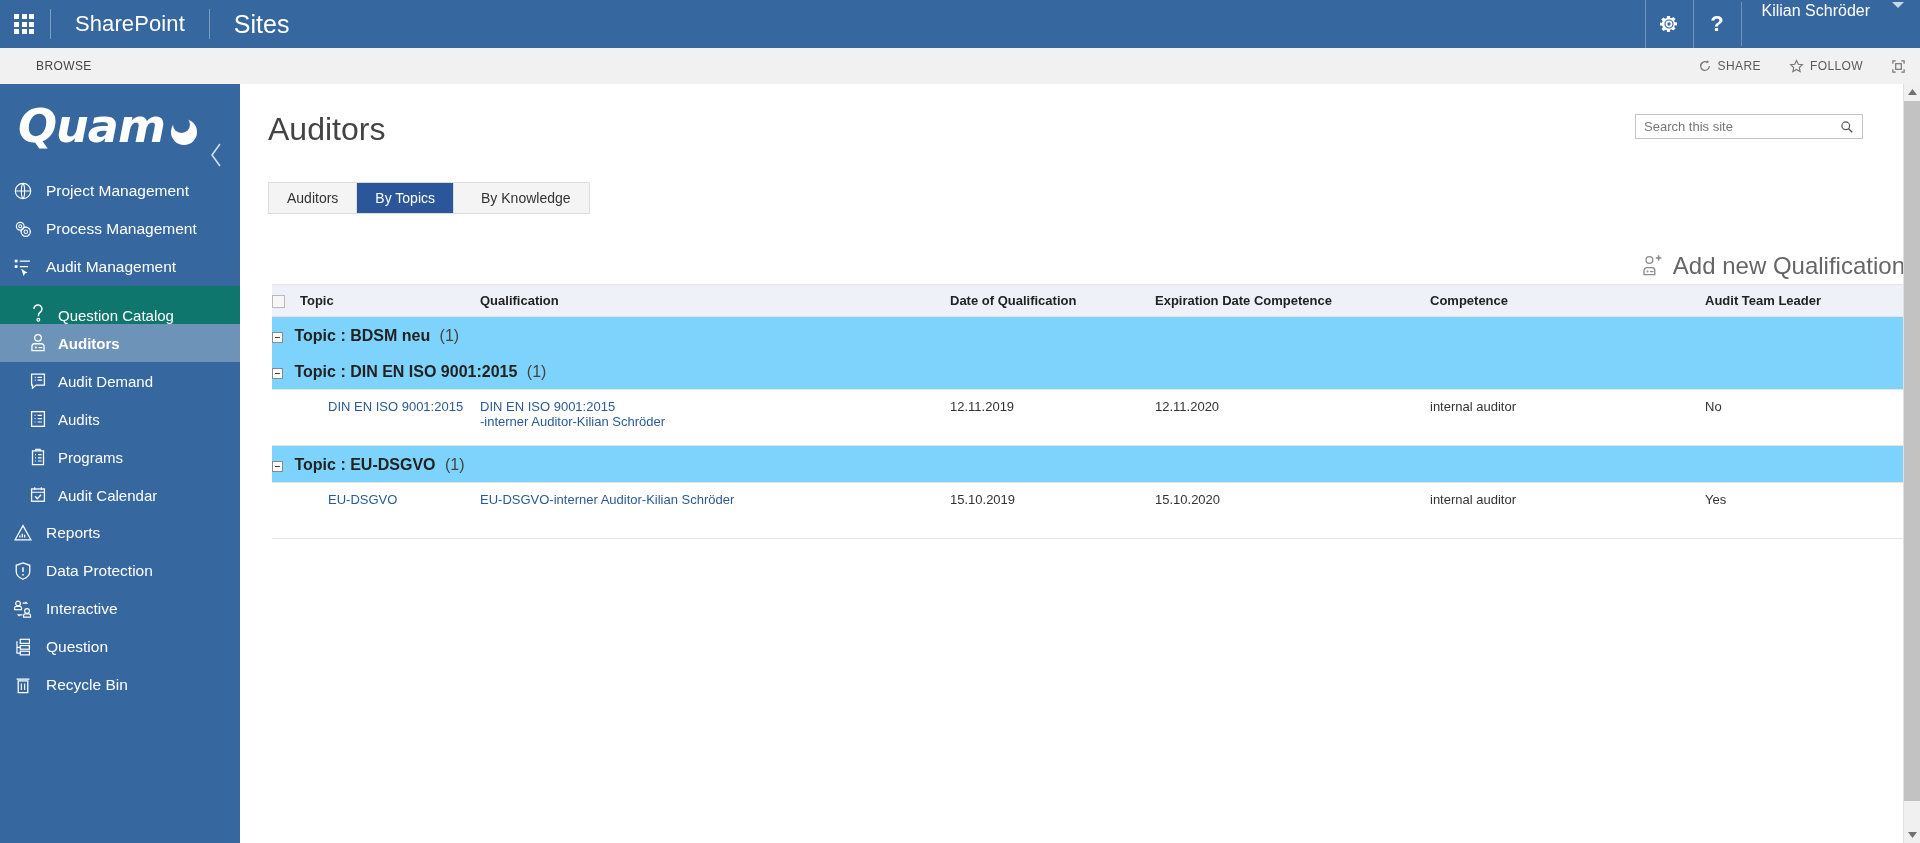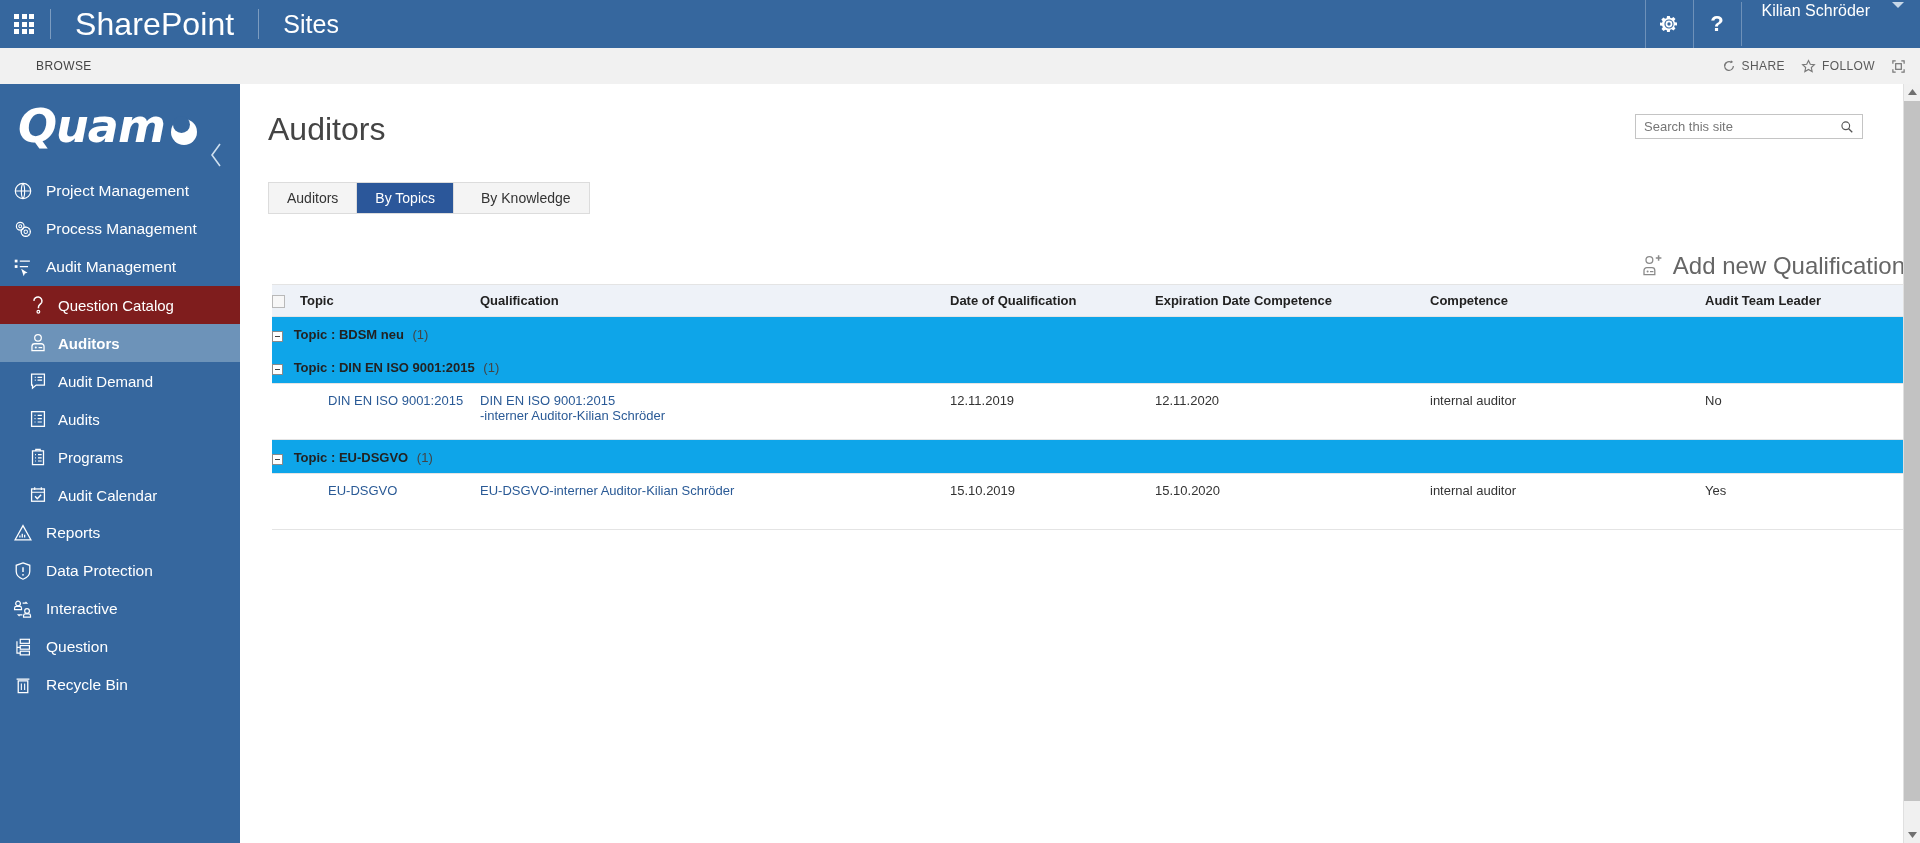--- a/index.html
+++ b/index.html
@@ -30,21 +30,21 @@
     grid-template-rows: repeat(3, 5px);
     gap: 2.5px;
   }
   .waffle-grid i { display: block; width: 5px; height: 5px; background: #ffffff; }
   .suite-sep {
     width: 1px; height: 30px;
     background: rgba(255,255,255,0.35);
     margin: 0 2px;
   }
   .suite-brand {
-    font-size: 32px; font-weight: 400;
+    font-size: 22px; font-weight: 400;
     padding: 0 22px; letter-spacing: 0.1px;
     white-space: nowrap; cursor: pointer;
   }
   .suite-site {
     font-size: 25px; font-weight: 400;
     padding: 0 22px; white-space: nowrap; cursor: pointer;
   }
   .suite-right {
     margin-left: auto; display: flex; align-items: center; height: 48px;
   }
@@ -74,21 +74,21 @@
     background: #f1f1f1;
     display: flex; align-items: center;
   }
   .browse-tab {
     font-size: 12px; color: #444;
     padding-left: 36px; letter-spacing: 0.4px;
     cursor: pointer;
   }
   .ribbon-right {
     margin-left: auto; display: flex; align-items: center;
-    gap: 16px; padding-right: 14px; color: #666;
+    gap: 28px; padding-right: 14px; color: #666;
   }
   .ribbon-action {
     display: flex; align-items: center; gap: 6px;
     font-size: 12px; letter-spacing: 0.4px;
     cursor: pointer; color: #5a5a5a;
   }
 
   
   .leftnav {
     position: absolute; top: 84px; left: 0;
@@ -130,21 +130,21 @@
     display: flex; align-items: center;
     height: 38px; cursor: pointer;
     color: #ffffff; font-size: 15.5px;
   }
   .nav-item .nav-ico {
     width: 46px; min-width: 46px;
     display: flex; align-items: center; justify-content: center;
   }
   .nav-item.sub { padding-left: 18px; font-size: 15px; }
   .nav-item.sub .nav-ico { width: 40px; min-width: 40px; }
-  .nav-item.hl-light { background: #7f1d1d; }
+  .nav-item.hl-light { background: #0f766e; align-items: flex-end; }
   .nav-item.hl-sel { background: #6d93b9; font-weight: bold; }
 
   
   .content {
     position: absolute; top: 84px; left: 240px;
     width: 1665px; height: 759px;
     background: #ffffff;
     overflow: hidden;
   }
   .page-title {
@@ -210,22 +210,22 @@
   .col-lead  { width: 200px; }
 
   .hdr-checkbox {
     width: 13px; height: 13px;
     border: 1px solid #b9b9b9; background: #f7f7f7;
     display: inline-block; cursor: pointer;
     vertical-align: middle;
   }
   tr.group-row td {
     padding: 10px 0 8px 0;
-    font-size: 13px; color: #222222;
-    background: #0ea5e9;
+    font-size: 16px; color: #222222;
+    background: #7dd3fc;
   }
   .group-label { font-weight: bold; display: inline-block; }
   .group-count { font-weight: normal; color: #444; margin-left: 5px; }
   .collapse-box {
     display: inline-block; width: 11px; height: 11px;
     border: 1px solid #8a8a8a; background: #ffffff;
     position: relative; margin-right: 7px;
     vertical-align: middle; cursor: pointer;
   }
   .collapse-box::after {

